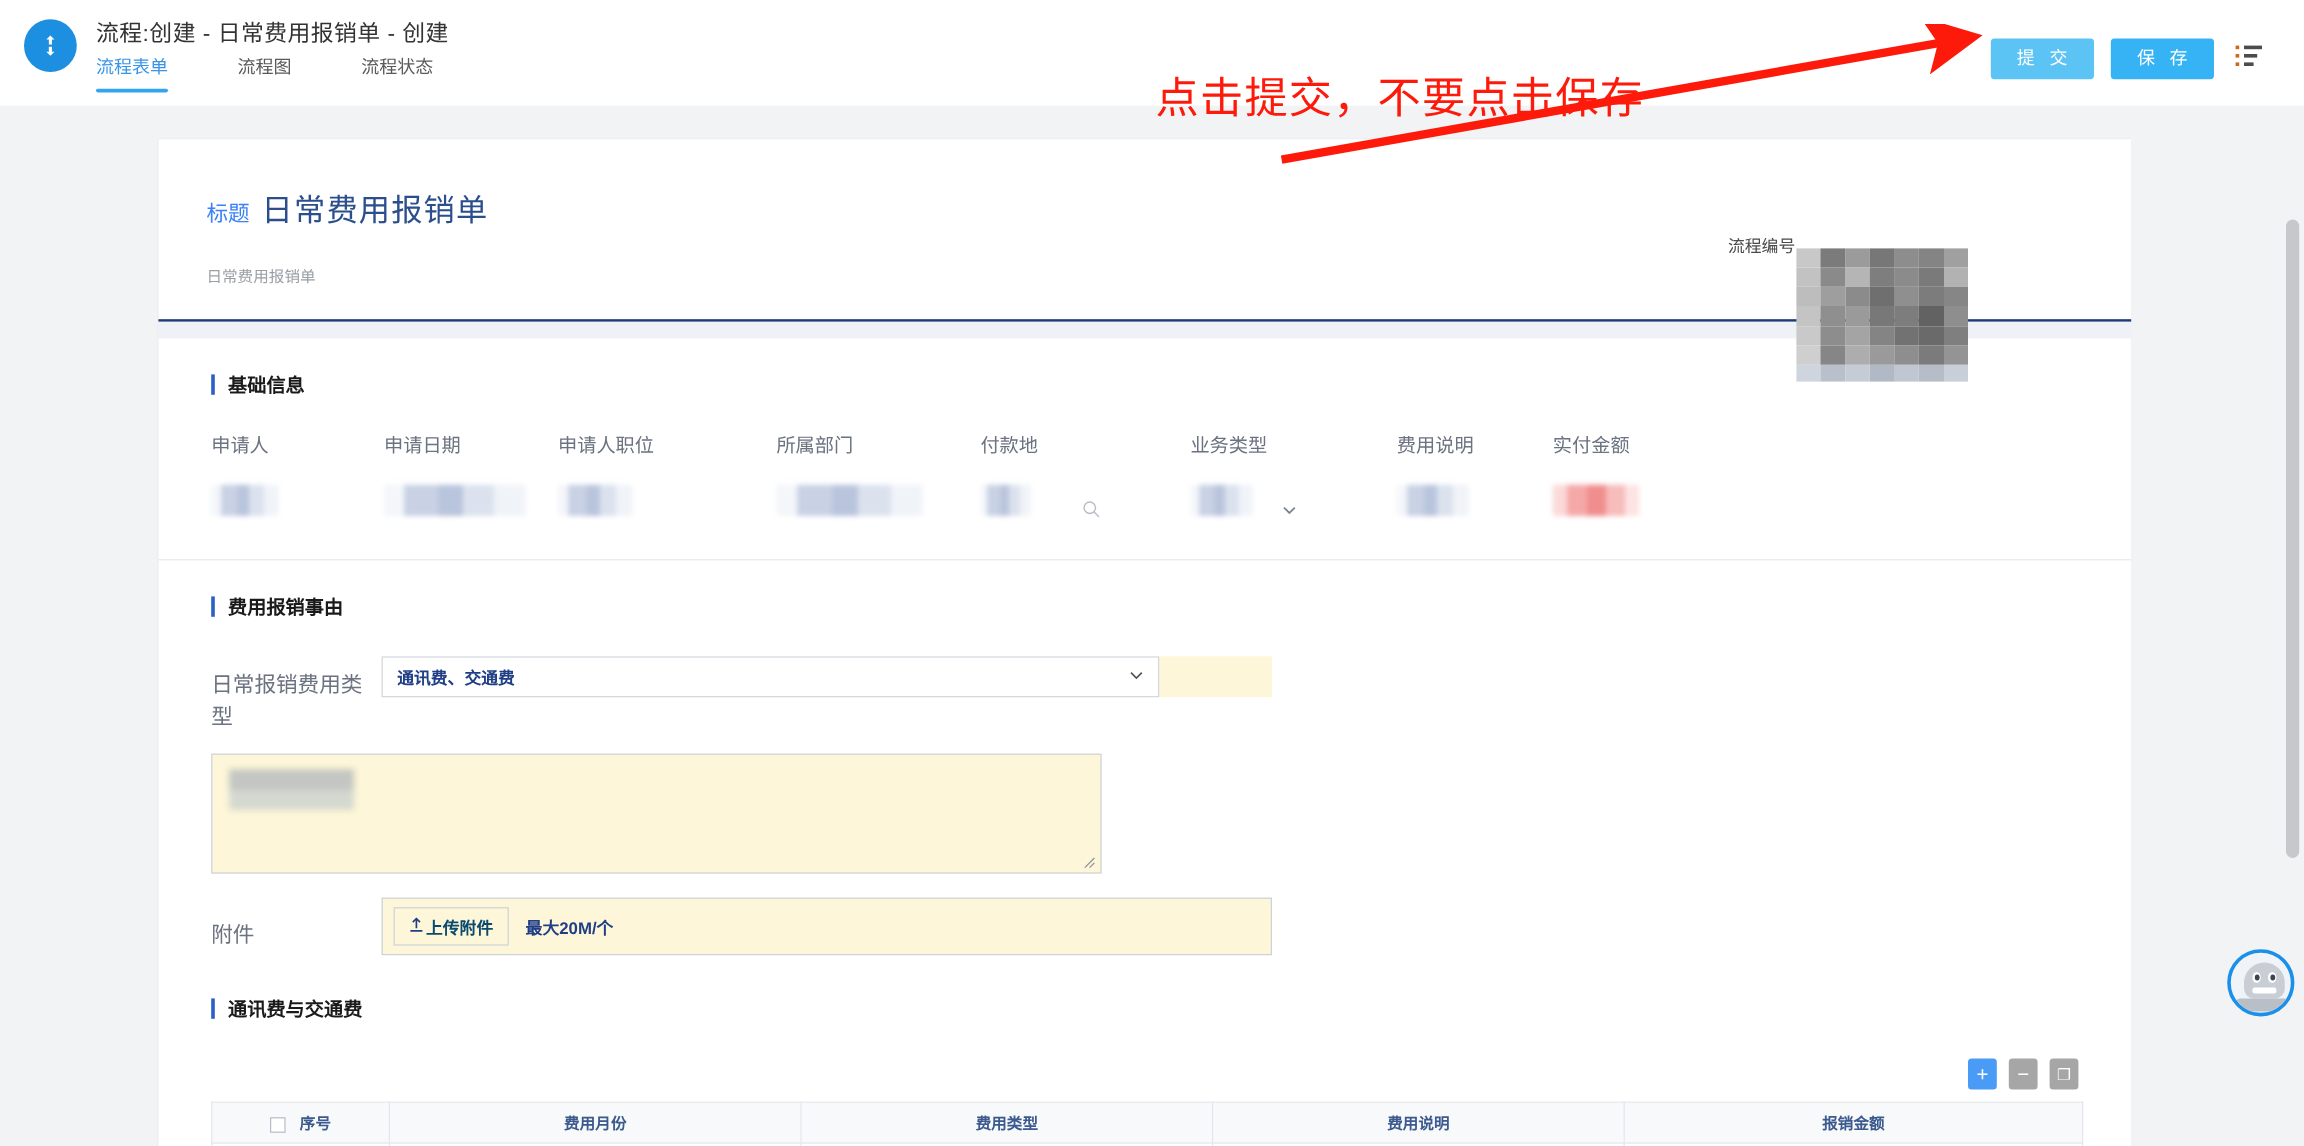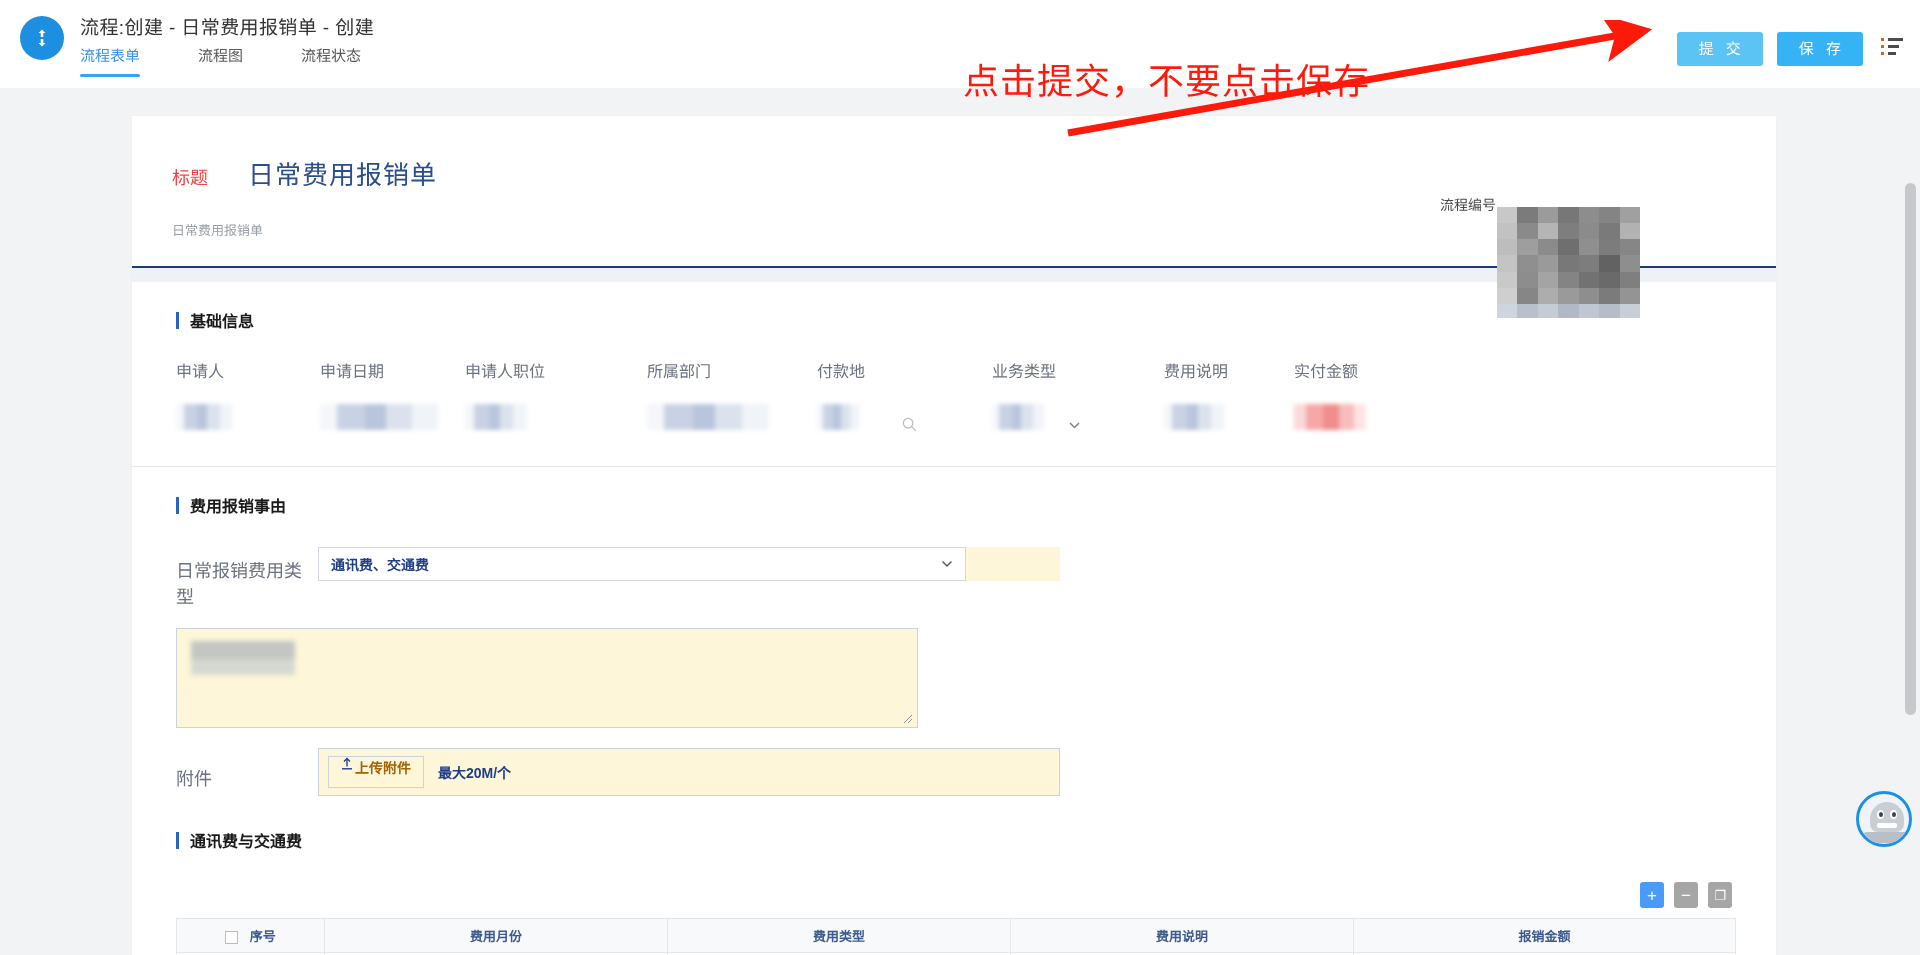--- a/index.html
+++ b/index.html
@@ -34,21 +34,21 @@
   .tab {
     position: relative; padding: 0 14px 12px 0; margin-right: 44px;
     font-size: 15px; color: #5a5a5a; cursor: pointer; white-space: nowrap;
   }
   .tab.active { color: #3a95e8; }
   .tab.active::after {
     content: ""; position: absolute; left: 0; right: 14px; bottom: 0;
     height: 3px; background: #31a5f0; border-radius: 2px;
   }
   .topbar-actions {
-    position: absolute; right: 17px; top: 32px;
+    position: absolute; right: 35px; top: 32px;
     display: flex; align-items: center; gap: 14px;
   }
   .btn {
     border: none; border-radius: 3px; color: #fff;
     font-size: 15px; letter-spacing: 4px; padding: 0 18px 0 22px;
     height: 34px; line-height: 34px; cursor: pointer;
     font-family: inherit; min-width: 74px; text-align: center;
   }
   .btn-submit { background: #5cc3f5; }
   .btn-save   { background: #36b3f4; }
@@ -66,21 +66,21 @@
     background: #f2f3f5; overflow: hidden;
   }
   .sheet {
     position: absolute; left: 132px; top: 28px; width: 1644px;
     background: #fff; box-shadow: 0 0 1px rgba(0,0,0,.08);
   }
 
   
   .title-block { position: relative; height: 152px; padding: 38px 40px 0 40px; }
   .title-row { display: flex; align-items: baseline; }
-  .title-label { font-size: 18px; color: #ef4444; margin-right: 40px; }
+  .title-label { font-size: 18px; color: #3b82f6; margin-right: 10px; }
   .title-main { font-size: 26px; color: #2b4e8c; letter-spacing: 1px; }
   .title-sub {
     position: absolute; left: 40px; top: 104px;
     font-size: 13px; color: #9aa0a6;
   }
   .proc-no {
     position: absolute; right: 280px; top: 78px;
     font-size: 14px; color: #4a4a4a;
   }
   .title-underline {
@@ -143,22 +143,22 @@
   .resize-h {
     position: absolute; right: 3px; bottom: 2px; width: 12px; height: 12px;
     color: #8a8f99; font-size: 12px; line-height: 12px;
   }
   .attach-field {
     width: 742px; height: 48px; background: #fdf6d8;
     border: 1px solid #ccd2dc; display: flex; align-items: center; padding-left: 9px;
   }
   .upload-btn {
     height: 32px; background: #fdf6d8; border: 1px solid #ccd2dc;
-    display: flex; padding: 0 12px;
-    font-size: 14px; font-weight: bold; color: #a16207; cursor: pointer;
+    display: flex; align-items: center; padding: 0 12px;
+    font-size: 14px; font-weight: bold; color: #0c4a6e; cursor: pointer;
   }
   .upload-btn .up { margin-right: 2px; font-size: 13px; }
   .attach-hint { margin-left: 14px; font-size: 14px; font-weight: bold; color: #1f3e86; }
 
   
   .tbl-sec { padding: 18px 40px 0 44px; }
   .tbl-tools { display: flex; justify-content: flex-end; gap: 10px; padding: 12px 4px 10px 0; }
   .tool {
     width: 24px; height: 26px; border-radius: 3px; color: #fff;
     display: flex; align-items: center; justify-content: center;

